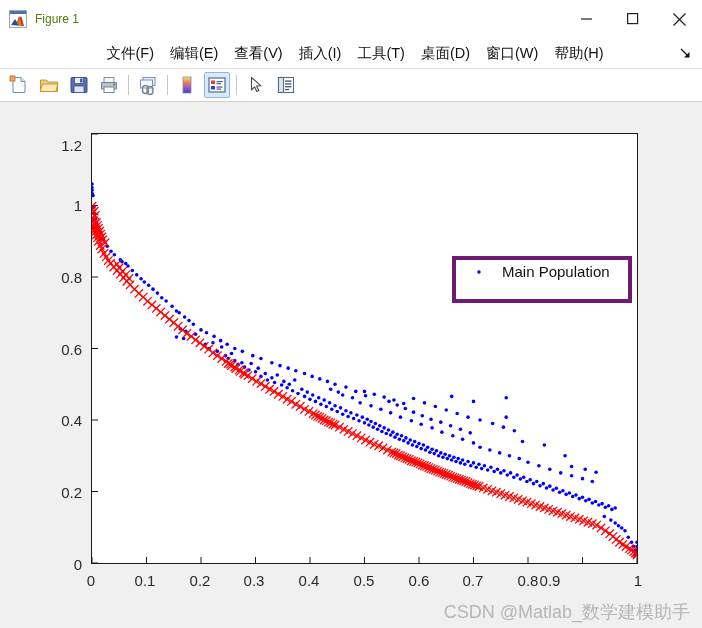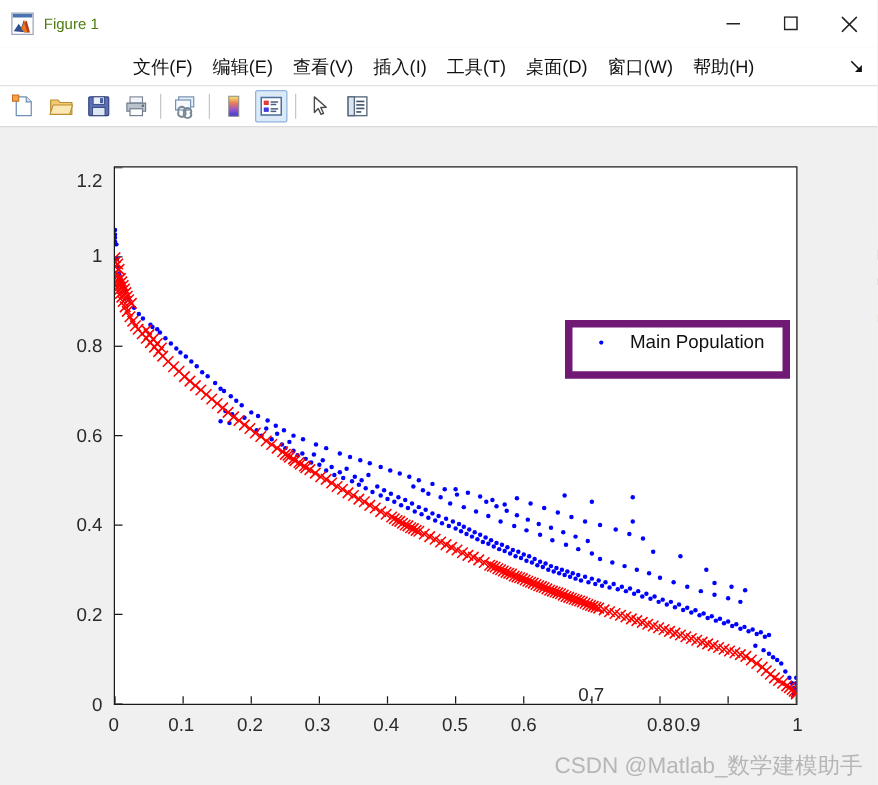--- a/index.html
+++ b/index.html
@@ -173,21 +173,21 @@
   }
   .ytick { text-align: right; transform: translateY(-50%); }
   .xtick { transform: translateX(-50%); }
 
   
   .legend {
     position: absolute;
     left: 452px; top: 154px;
     width: 180px; height: 47px;
     background: #ffffff;
-    border: 6px solid #701a75;
+    border: 4px solid #701a75;
     box-sizing: border-box;
   }
   .legend-row {
     position: relative;
     height: 23px;
     display: flex;
     align-items: center;
   }
   .legend-mark {
     width: 46px;
@@ -871,21 +871,21 @@
     <div class="tick-label ytick" style="left:30px;width:52px;top:103px;">1</div>
     <div class="tick-label ytick" style="left:30px;width:52px;top:23px;margin-top:20px;">1.2</div>
 
     <div class="tick-label xtick" style="left:91px;top:470px;">0</div>
     <div class="tick-label xtick" style="left:145px;top:470px;text-align:center;">0.1</div>
     <div class="tick-label xtick" style="left:200px;top:470px;">0.2</div>
     <div class="tick-label xtick" style="left:254px;top:470px;">0.3</div>
     <div class="tick-label xtick" style="left:309px;top:470px;">0.4</div>
     <div class="tick-label xtick" style="left:364px;top:470px;">0.5</div>
     <div class="tick-label xtick" style="left:419px;top:470px;">0.6</div>
-    <div class="tick-label xtick" style="left:473px;top:446px;text-align:center;">0.7</div>
+    <div class="tick-label xtick" style="left:473px;top:470px;text-align:center;">0.7</div>
     <div class="tick-label xtick" style="left:528px;top:470px;">0.8</div>
     <div class="tick-label xtick" style="left:550px;top:470px;">0.9</div>
     <div class="tick-label xtick" style="left:638px;top:470px;">1</div>
 
     <div class="legend">
       <div class="legend-row">
         <span class="legend-mark">
           <svg width="8" height="8" viewBox="0 0 8 8">
               <circle cx="4" cy="4" r="1.7" fill="#0000FF"></circle>
             </svg>

